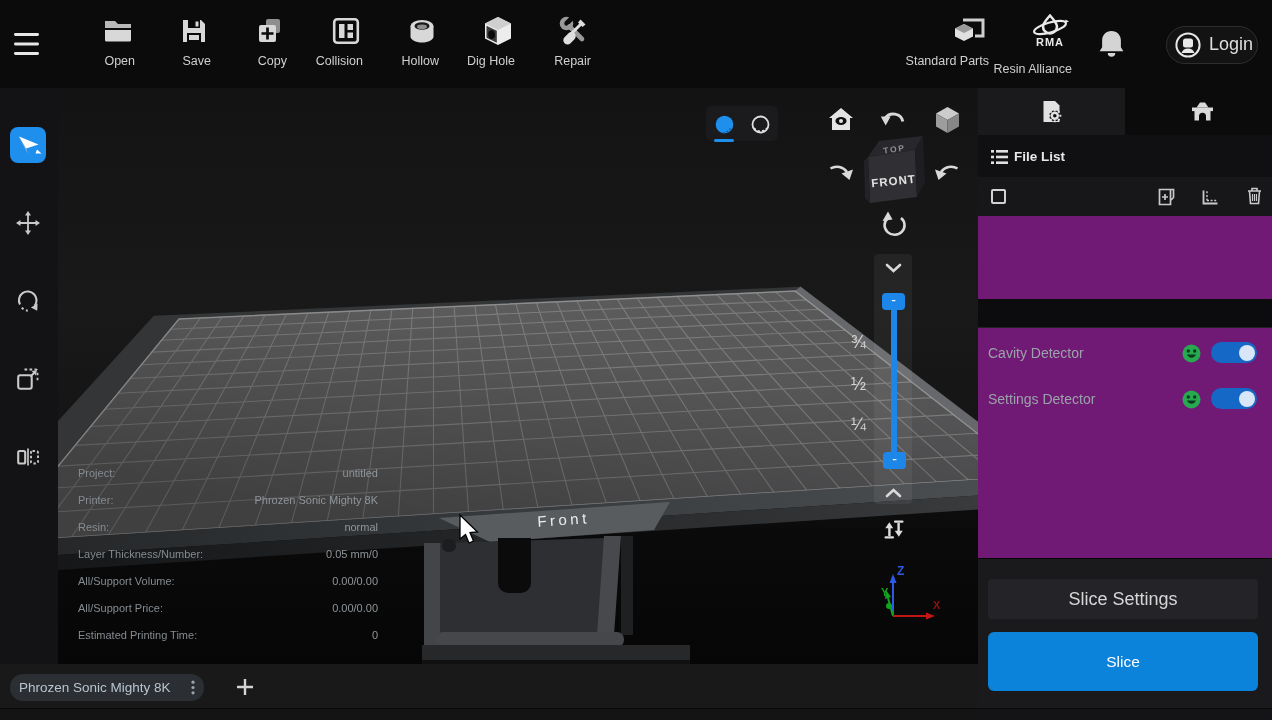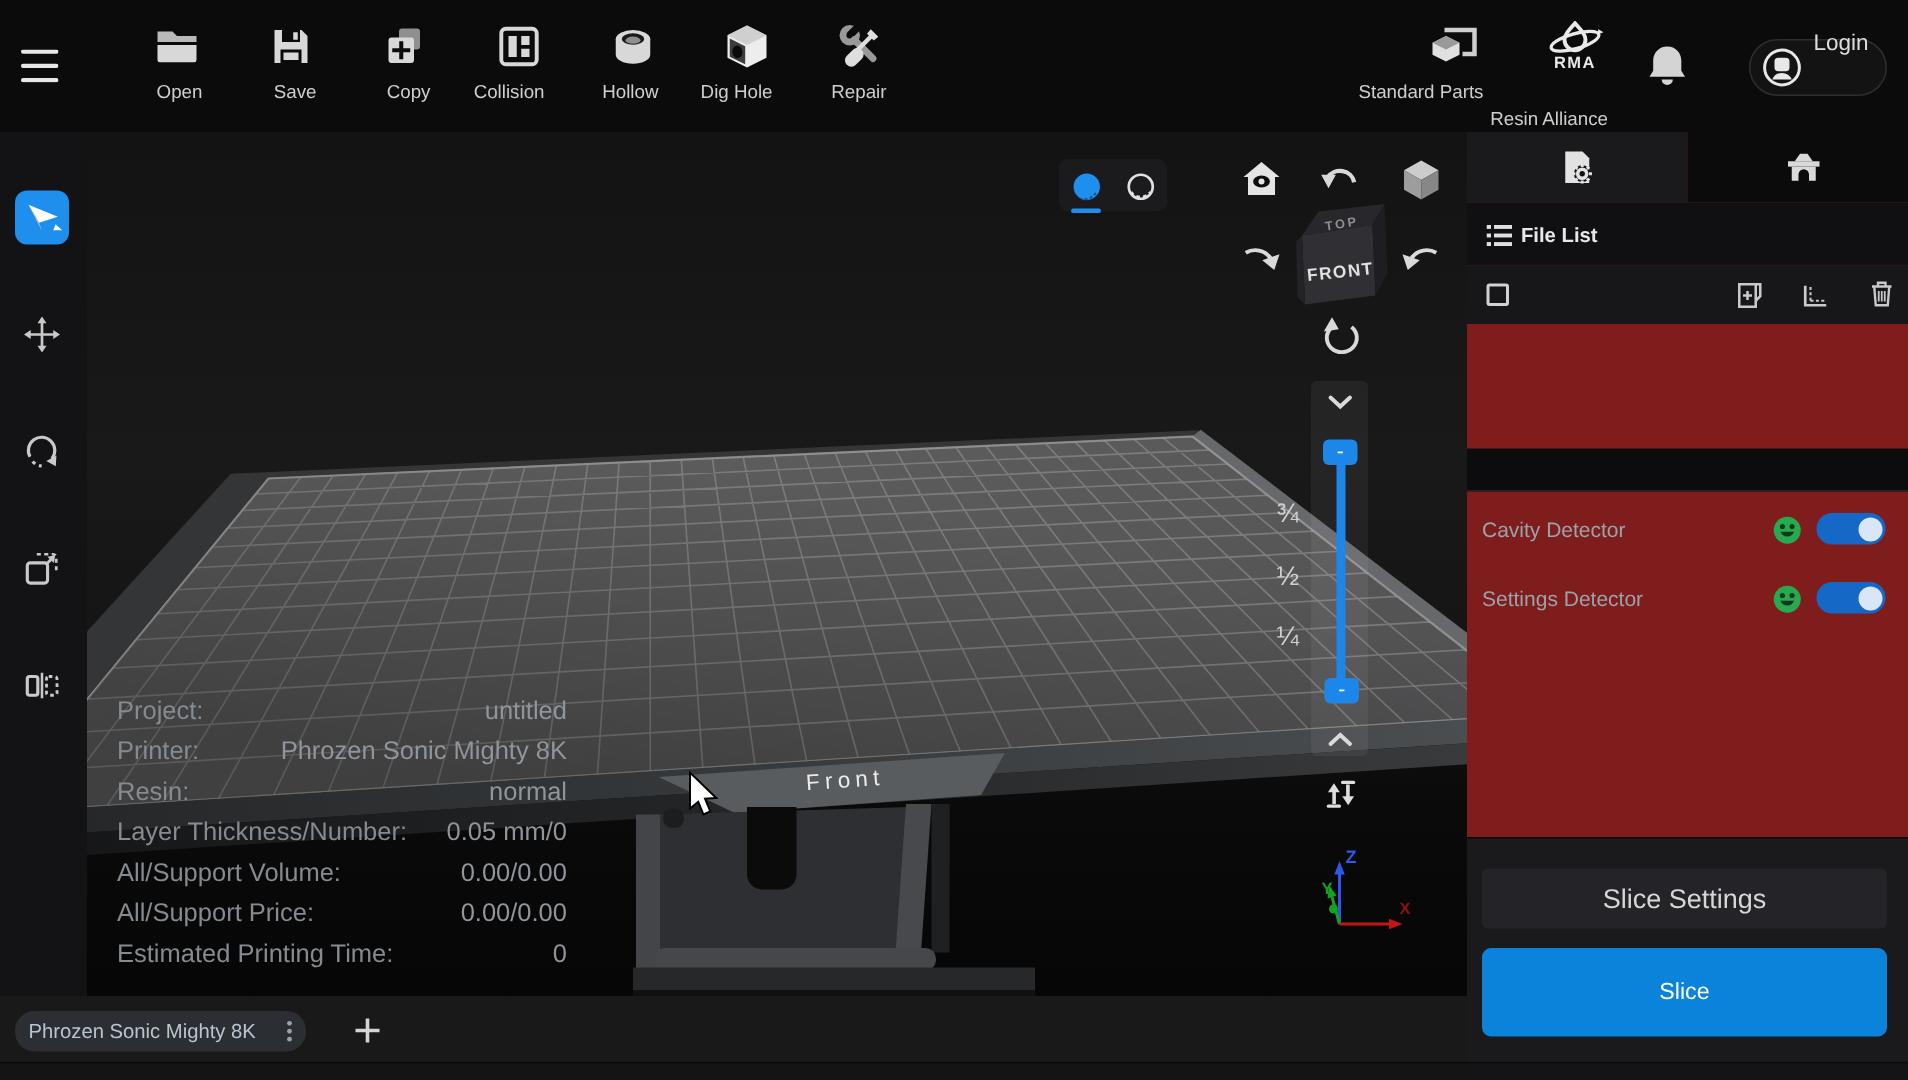--- a/index.html
+++ b/index.html
@@ -8,29 +8,29 @@
   #page{position:relative;width:1272px;height:720px}
   
   #topbar{position:absolute;left:0;top:0;width:1272px;height:88px;background:#0b0b0b}
   .tbtn{position:absolute;top:14px;display:flex;flex-direction:column;align-items:flex-end;width:90px}
   .tbtn svg{display:block}
   .tbtn .lbl{margin-top:6px;font-size:12.5px;color:#cfcfcf;white-space:nowrap}
   
   #lside{position:absolute;left:0;top:88px;width:58px;height:576px;background:#131315}
   
   #vp{position:absolute;left:58px;top:88px;width:920px;height:576px}
-  #info{position:absolute;left:78px;top:460px;width:300px;font-size:17px;color:#858b90}
+  #info{position:absolute;left:78px;top:460px;width:300px;font-size:11px;color:#858b90}
   #info .row{height:27px;line-height:27px;display:flex;justify-content:space-between}
   #info .v{color:#8f959a}
   
   #bbar{position:absolute;left:0;top:664px;width:978px;height:56px;background:#191919}
   #ptab{position:absolute;left:10px;top:10px;width:194px;height:27px;background:#2b2e32;border-radius:13px;
         color:#b8c5cf;font-size:13.5px;line-height:27px}
   
-  #rpanel{position:absolute;left:978px;top:88px;width:294px;height:632px;background:#7f1d1d}
+  #rpanel{position:absolute;left:978px;top:88px;width:294px;height:632px;background:#701a75}
   .toggle{position:absolute;width:46px;height:21px;border-radius:11px;background:#1668c7}
   .toggle .knob{position:absolute;right:2.5px;top:2.5px;width:16px;height:16px;border-radius:8px;background:#d8e6f8}
   .dlabel{position:absolute;font-size:14px;color:#9aa3a9}
 </style></head>
 <body>
 <div id="page">
 
 <div id="topbar">
   <svg class="abs" style="left:14px;top:33px" width="25" height="22" viewBox="0 0 25 22">
     <g fill="#e8e8e8">
@@ -116,33 +116,33 @@
       </div>
   <div class="tbtn" style="left:982px;width:90px">
         <svg width="44" height="38" viewBox="0 0 44 38">
           <g stroke="#e9e9e9" fill="none">
             <path d="M22 1.5c4.5 5 7 7.8 7 11a7 7 0 0 1-14 0c0-3.2 2.5-6 7-11z" stroke-width="2.6"></path>
             <ellipse cx="22" cy="13.5" rx="16.5" ry="5" stroke-width="2.2" transform="rotate(-16 22 13.5)"></ellipse>
           </g>
           <path fill="#e9e9e9" d="M37.5 5.5l3.5 2-4 1.5z"></path>
           <text x="22" y="31.5" text-anchor="middle" font-size="11" font-weight="bold" letter-spacing="1" fill="#e9e9e9" font-family="Liberation Sans">RMA</text>
         </svg>
-        <div class="lbl" style="margin-top:20px">Resin Alliance</div>
+        <div class="lbl" style="margin-top:10px">Resin Alliance</div>
       </div>
   <svg class="abs" style="left:1099px;top:29px" width="25" height="30" viewBox="0 0 28 32">
         <path fill="#d4d4d4" d="M14 1.5c6.3 0 10.5 4.8 10.5 10.5v7.5l2.8 4.5H.7l2.8-4.5V12C3.5 6.3 7.7 1.5 14 1.5z"></path>
         <path fill="#d4d4d4" d="M9.8 26a4.2 4.2 0 0 0 8.4 0z"></path>
       </svg>
   <div class="abs" style="left:1166px;top:26px;width:92px;height:38px;border:1px solid #2e2e2e;border-radius:19px;background:#131313"></div>
   <svg class="abs" style="left:1175px;top:32px" width="26" height="26" viewBox="0 0 26 26">
         <circle cx="13" cy="13" r="11.6" fill="none" stroke="#e8e8e8" stroke-width="2"></circle>
         <rect x="8" y="6.5" width="10" height="9" rx="2.5" fill="#e8e8e8"></rect>
         <path d="M6.5 21a7 7 0 0 1 13 0" fill="#e8e8e8"></path>
       </svg>
-  <div class="abs" style="left:1209px;top:20px;font-size:15px;color:#dedede">Login</div>
+  <div class="abs" style="left:1209px;top:34px;font-size:18px;color:#dedede">Login</div>
 </div>
 
 <div id="lside">
   <div class="abs" style="left:10px;top:39px;width:36px;height:36px;border-radius:8px;background:#1f8fee"></div>
   <svg class="abs" style="left:16px;top:45px" width="26" height="24" viewBox="0 0 26 24">
         <polygon points="3,3.5 22.5,11.5 10,15.5" fill="#fdfdfd"></polygon>
         <polygon points="3,3.5 10,15.5 12,21" fill="#b9c1c7"></polygon>
         <polygon points="21,16.5 25.5,20.5 19.5,20.5" fill="#fff"></polygon>
       </svg>
   <svg class="abs" style="left:16px;top:123px" width="24" height="24" viewBox="0 0 24 24">

